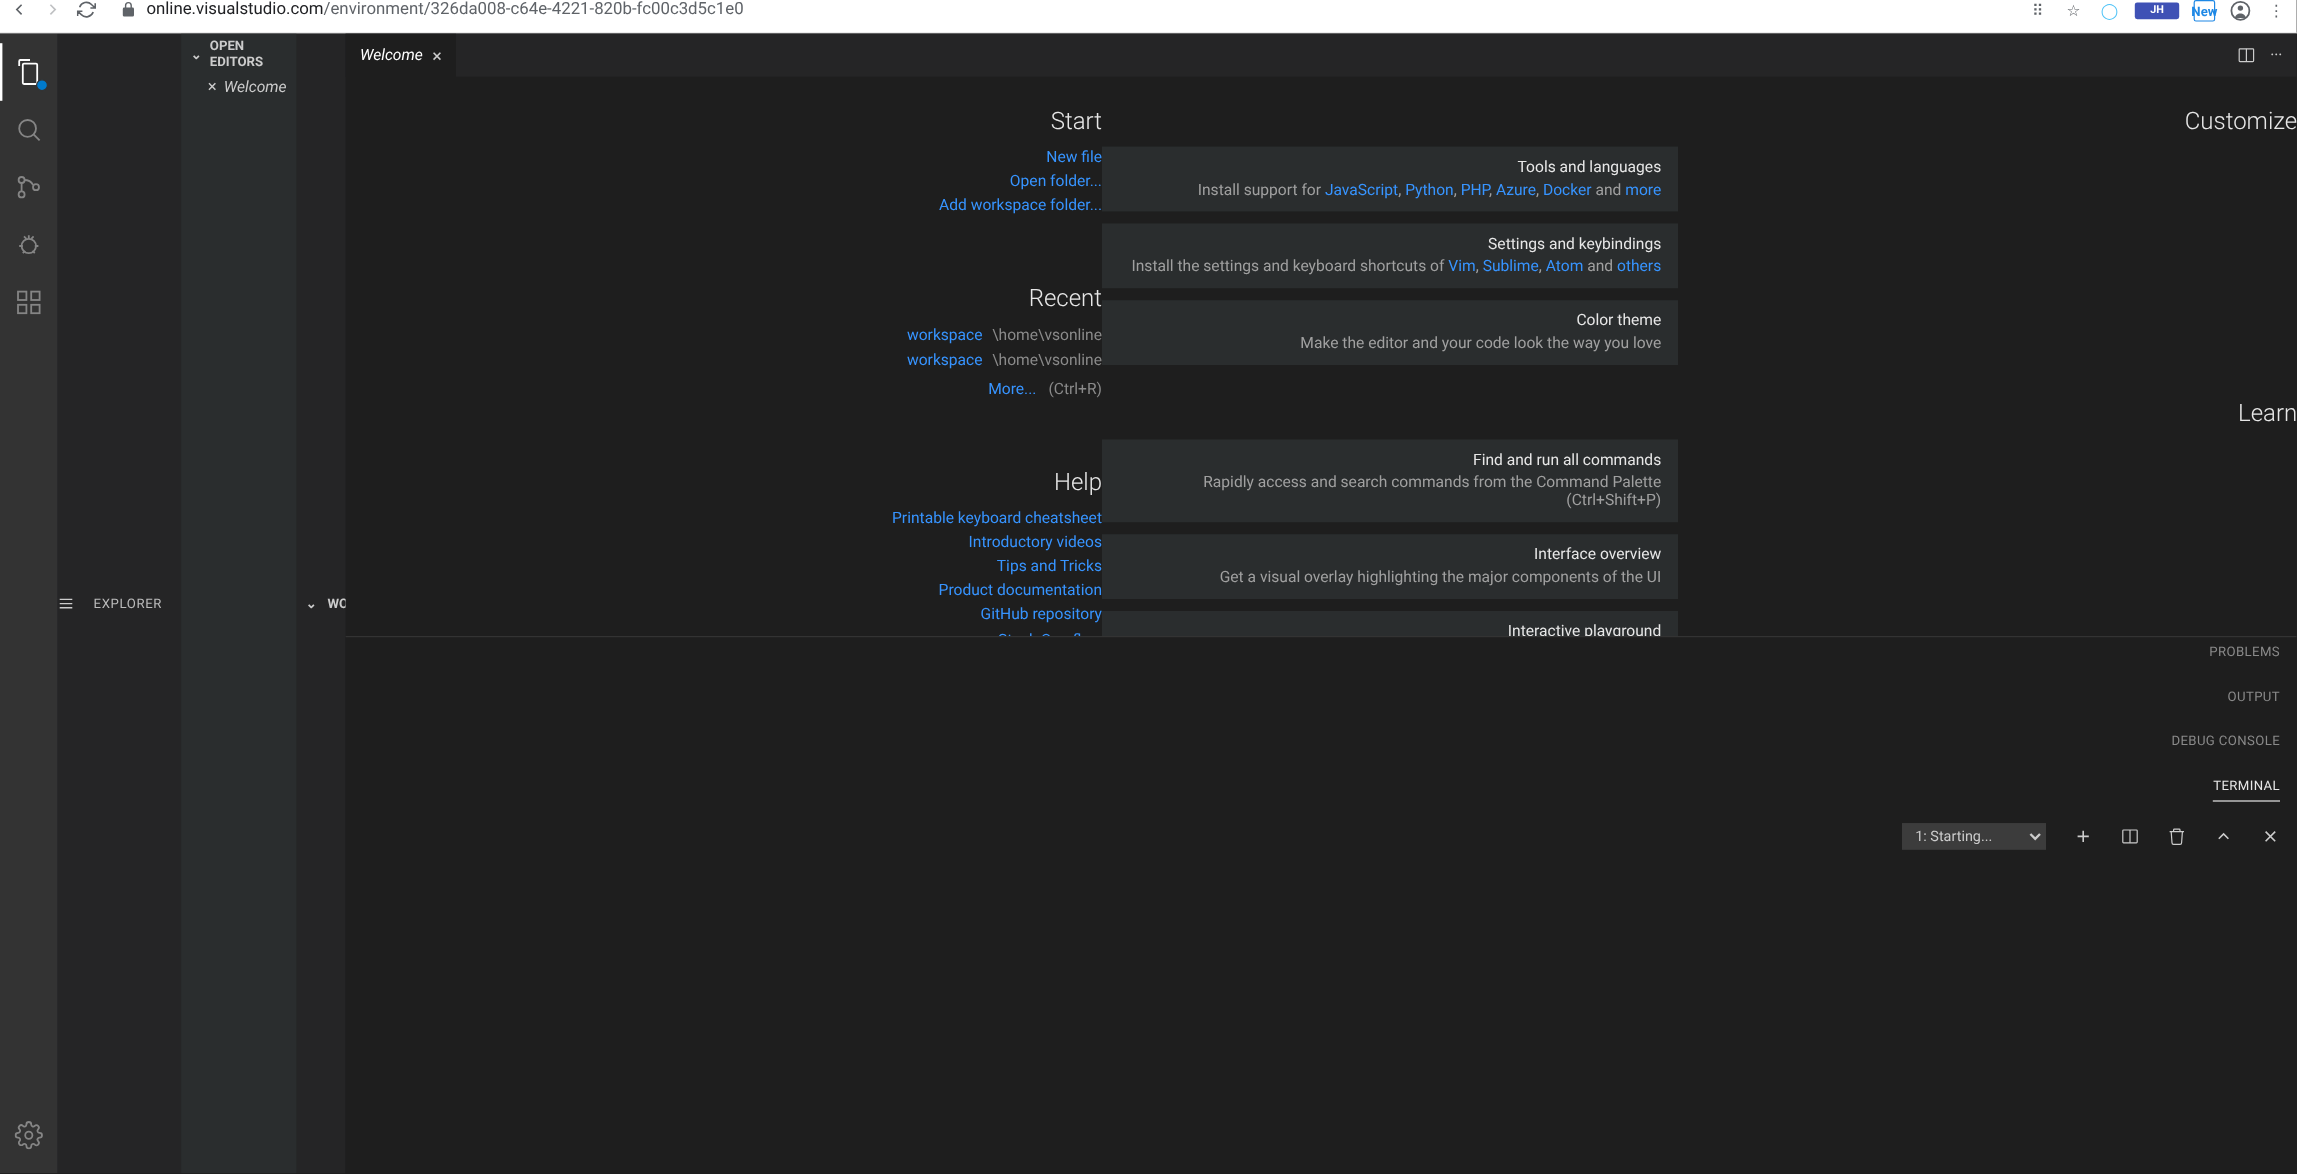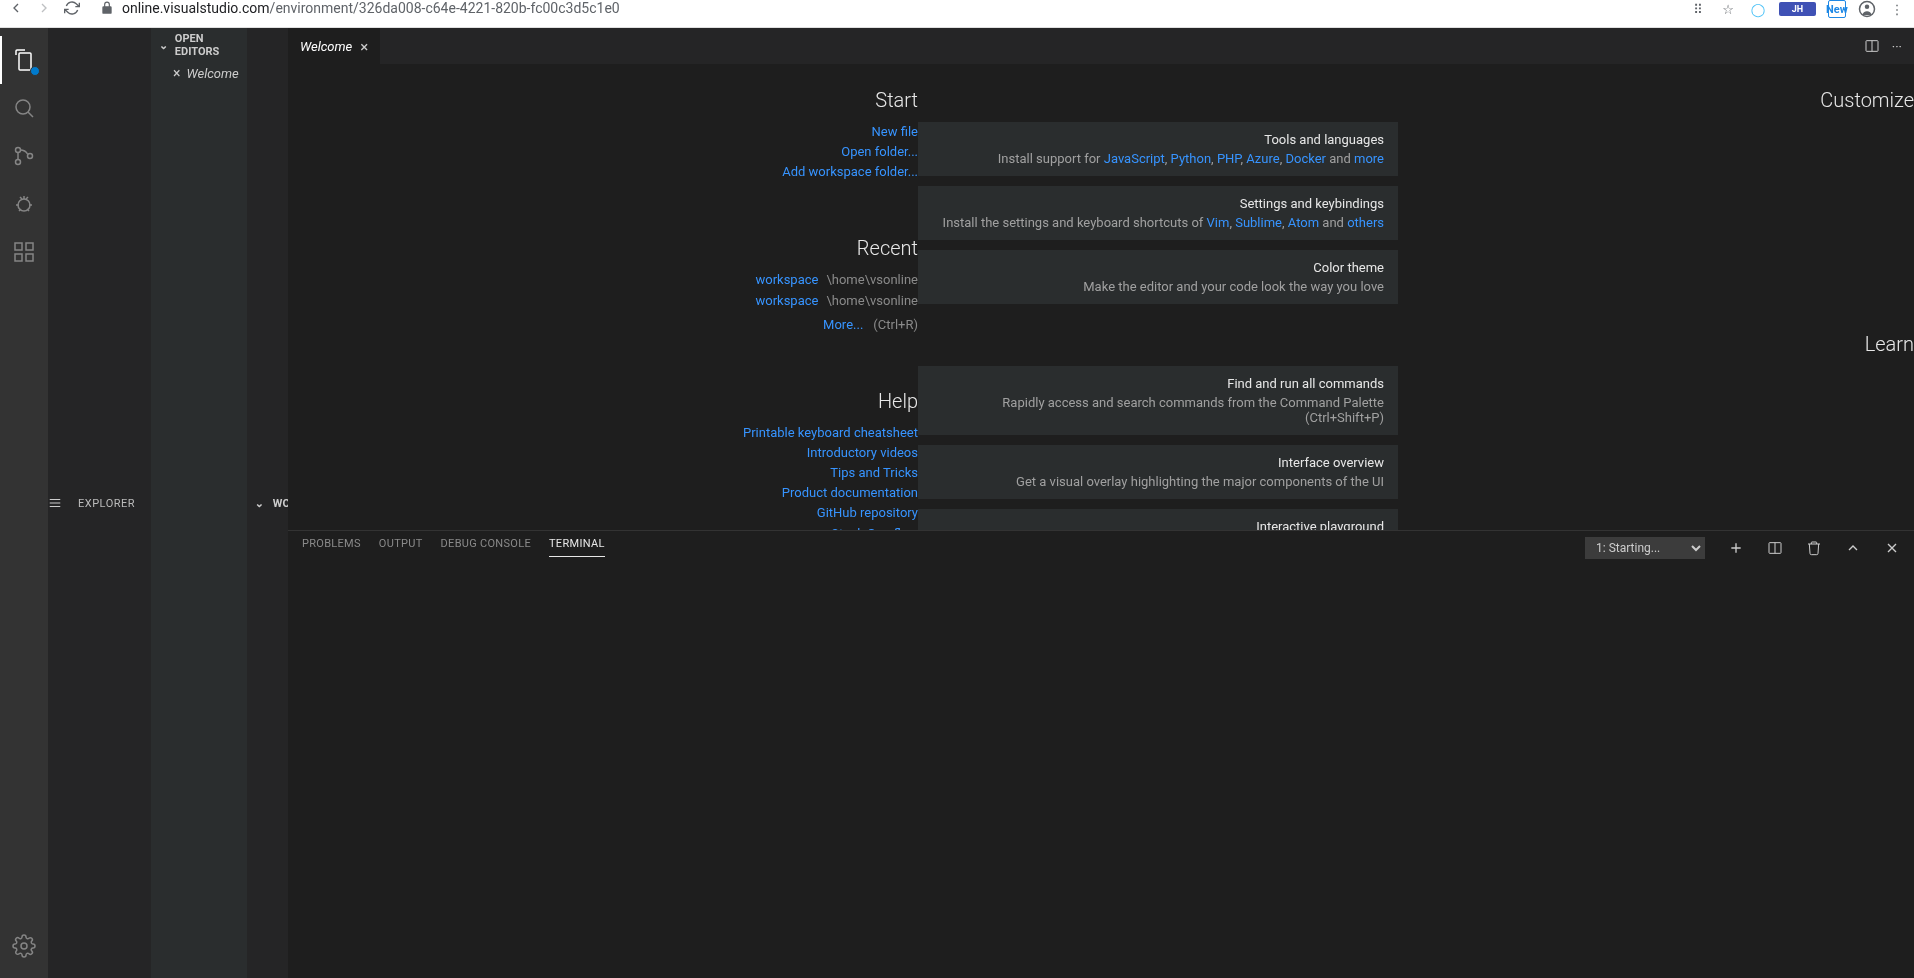--- a/index.html
+++ b/index.html
@@ -53,21 +53,21 @@
 .recent-path { color: #8a8a8a; margin-left: 8px; }
 .more-hint { color: #8a8a8a; margin-left: 10px; }
 
 .card { background: #2a2d2e; padding: 10px 14px; margin-bottom: 10px; max-width: 480px; cursor: pointer; }
 .card-title { color: #e7e7e7; font-size: 13px; margin-bottom: 4px; margin-left: 28px; }
 .card-sub { color: #a0a0a0; font-size: 13px; }
 .card-sub .link { color: #3794ff; }
 
 
 .panel { height: 448px; background: #1e1e1e; border-top: 1px solid #333; display: flex; flex-direction: column; }
-.panel-tabs { display: flex; align-items: flex-start; padding: 6px 14px 0 14px; gap: 18px; font-size: 11px; color: #8a8a8a; }
+.panel-tabs { display: flex; align-items: flex-end; padding: 6px 14px 0 14px; gap: 18px; font-size: 11px; color: #8a8a8a; flex-direction: column; }
 .panel-tab { padding-bottom: 6px; cursor: pointer; letter-spacing: 0.3px; }
 .panel-tab.active { color: #e7e7e7; border-bottom: 1px solid #e7e7e7; }
 .panel-right { margin-left: auto; display: flex; align-items: center; gap: 23px; }
 .terminal-select { background: #3c3c3c; color: #ccc; border: 1px solid #3c3c3c; font-size: 12px; padding: 2px 6px; min-width: 120px; }
 .panel-icon { color: #ccc; cursor: pointer; display: flex; }
 
 svg { display: block; }
 </style>
 </head>
 <body>

